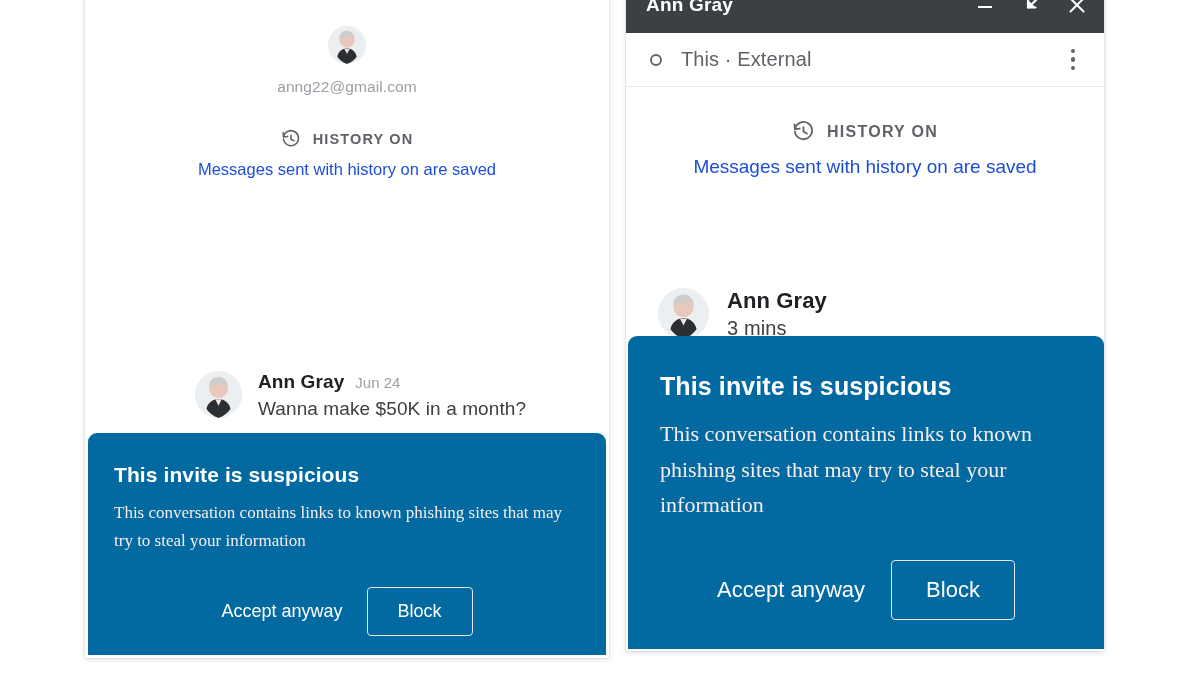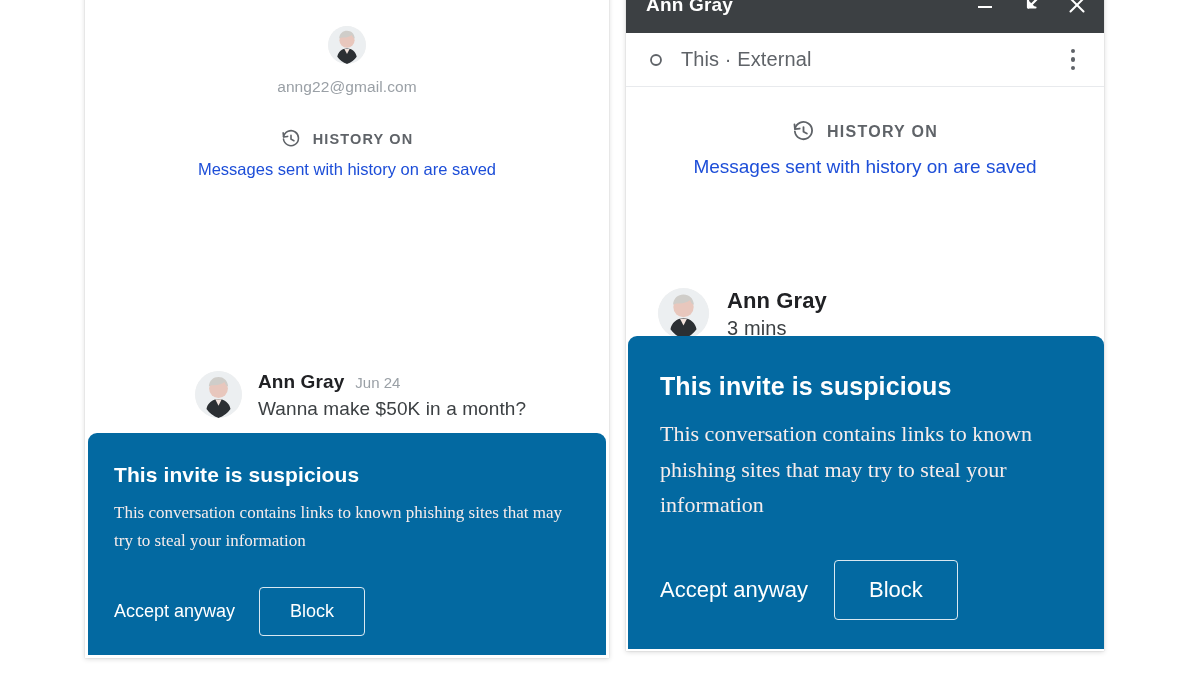--- a/index.html
+++ b/index.html
@@ -100,21 +100,21 @@
     border-top-right-radius: 9px;
   }
   .warn-title {
     font-weight: 600;
     color: #ffffff;
   }
   .warn-text { color: #f7eceb; font-family: Liberation Serif, serif; }
   .warn-actions {
     display: flex;
     align-items: center;
-    justify-content: flex-start;
+    justify-content: center;
   }
   .warn-link {
     color: #ffffff;
     cursor: pointer;
     white-space: nowrap;
   }
   .warn-btn {
     color: #ffffff;
     border: 1px solid rgba(255,255,255,0.85);
     border-radius: 4px;

